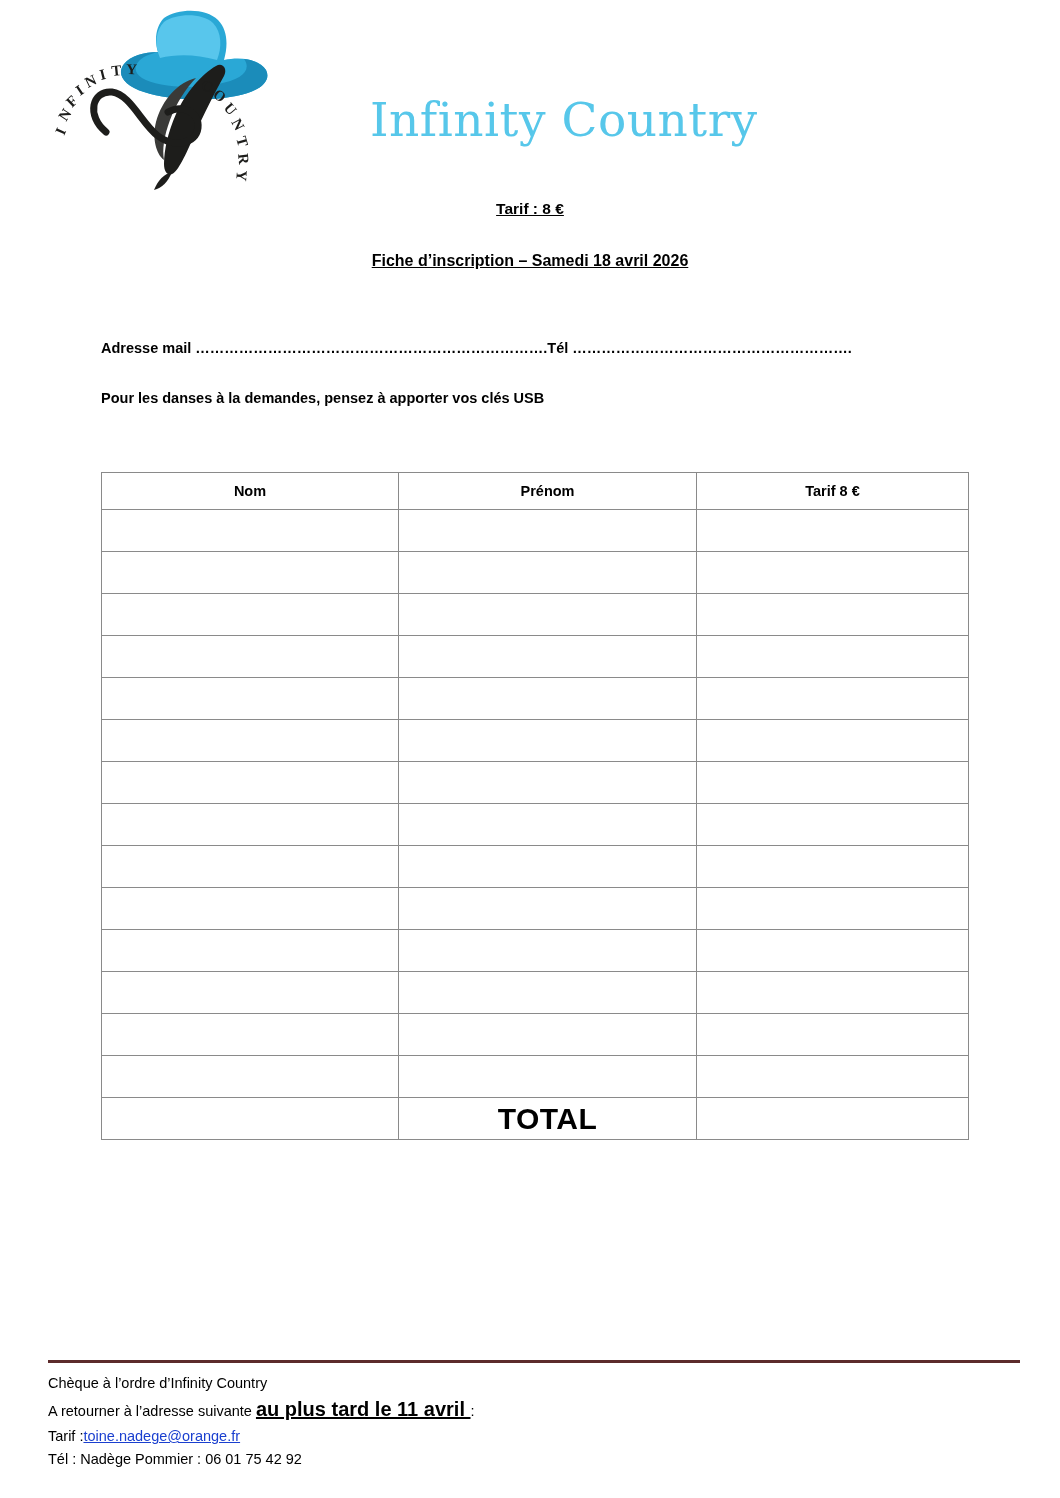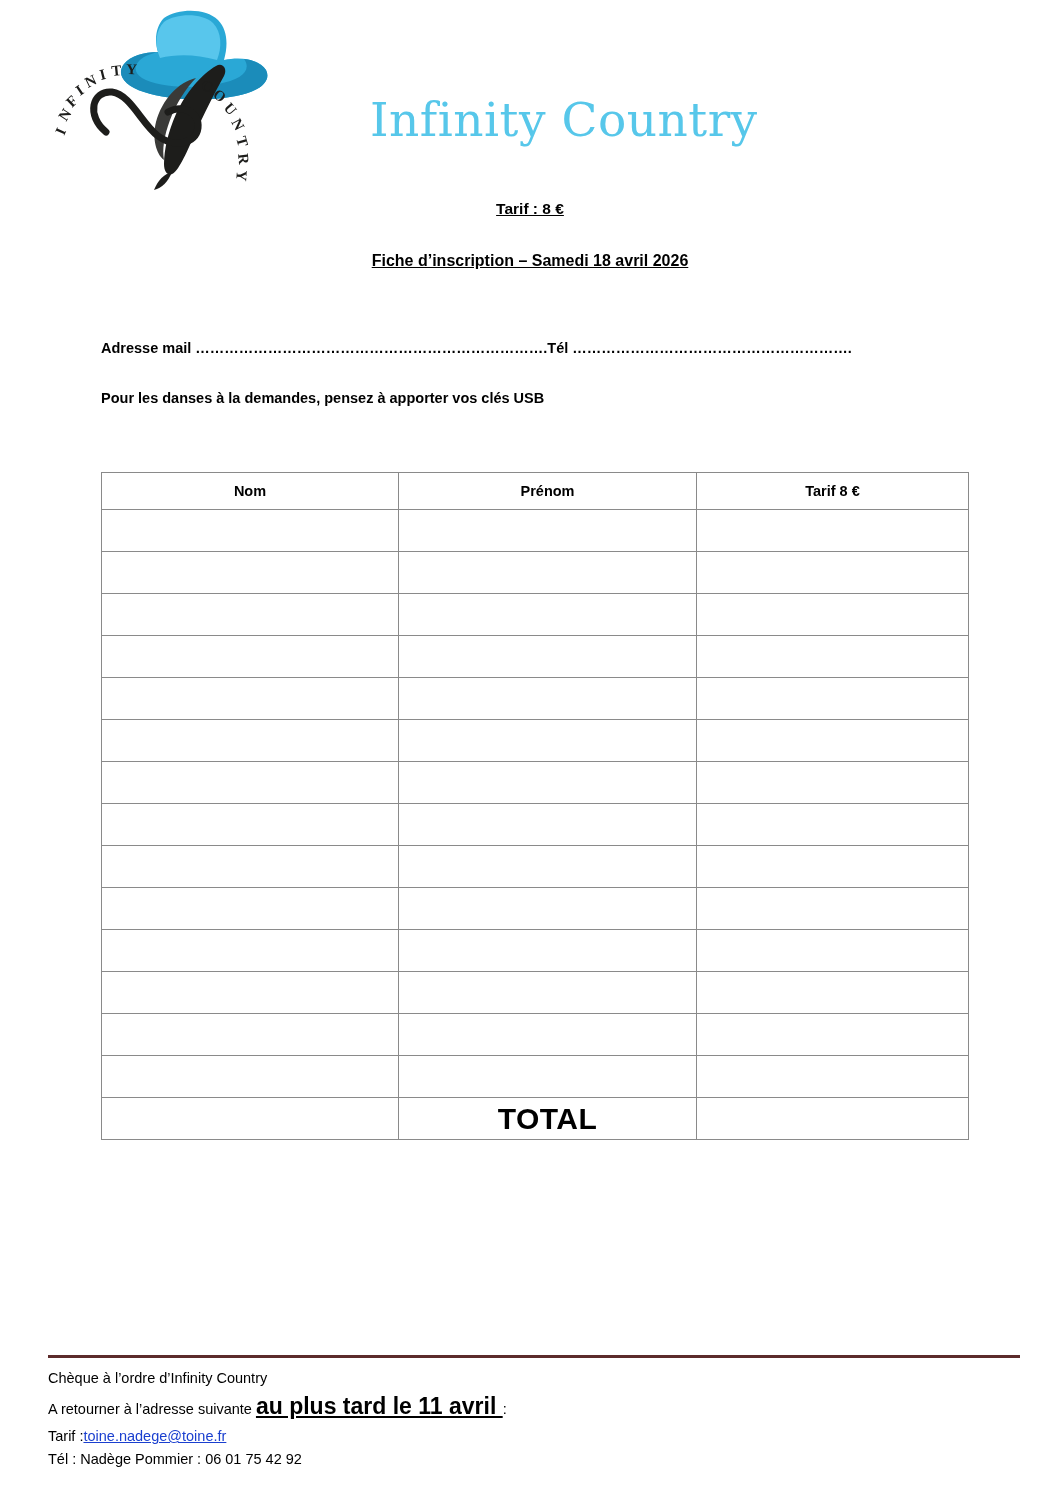--- a/index.html
+++ b/index.html
@@ -120,21 +120,21 @@
   }
   .footer-rule {
     border-top: 3px solid #5c2b2b;
     margin-bottom: 9px;
   }
   .footer-line {
     font-size: 14.5px;
     line-height: 1.55;
   }
   .footer-line.strongbig b {
-    font-size: 23px;
+    font-size: 20px;
     text-decoration: underline;
   }
   .mail-link {
     color: #1a3fcf;
     text-decoration: underline;
   }
 </style>
 </head>
 <body>
 
@@ -288,16 +288,16 @@
   </table>
 </div>
 
 <div class="footer">
   <div class="footer-rule"></div>
   <div class="footer-line">Chèque à l’ordre d’Infinity Country</div>
   <div class="footer-line strongbig">
     <span>A retourner à l’adresse suivante </span><b>au plus tard le 11 avril </b><span>:</span>
   </div>
   <div class="footer-line">
-    <span>Tarif :</span><a class="mail-link" href="#">toine.nadege@toine.fr</a>
+    <span>Tarif :</span><a class="mail-link" href="#">toine.nadege@orange.fr</a>
   </div>
   <div class="footer-line">Tél : Nadège Pommier : 06 01 75 42 92</div>
 </div>
 
 </body></html>

